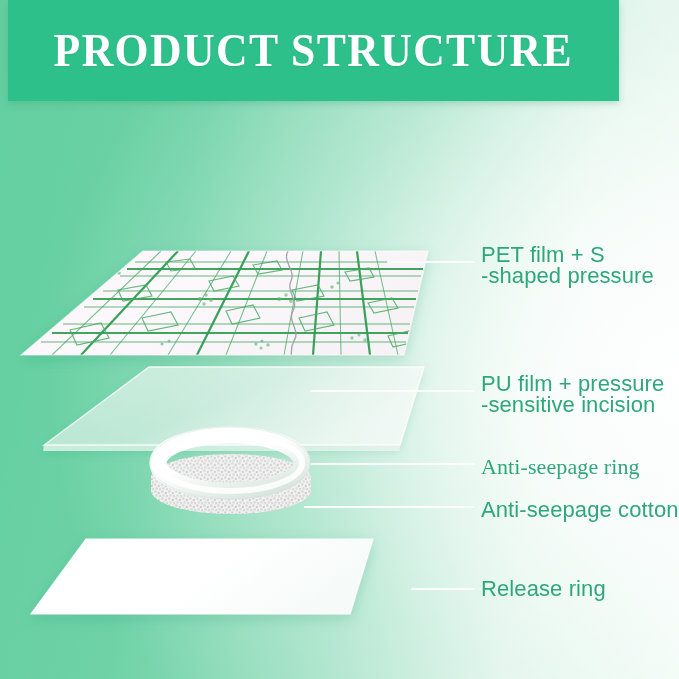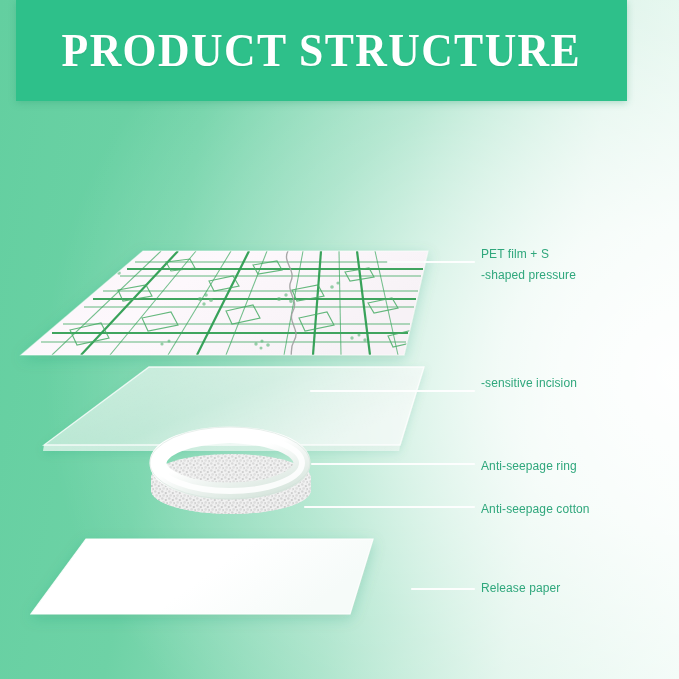--- a/index.html
+++ b/index.html
@@ -13,21 +13,21 @@
   }
   
   .bg{
     position:absolute;left:0;top:0;width:679px;height:679px;
     background:
       radial-gradient(120% 100% at 100% 55%, rgba(255,255,255,0.96) 0%, rgba(255,255,255,0.78) 22%, rgba(255,255,255,0.30) 50%, rgba(255,255,255,0.0) 78%),
       linear-gradient(100deg,#63cfa0 0%, #6ed2a6 28%, #9ee0c3 55%, #d8f2e6 78%, #edfaf4 100%);
   }
   
   .header{
-    position:absolute;left:16px;top:0;width:611px;height:101px;
+    position:absolute;left:8px;top:0;width:611px;height:101px;
     background:#2ec08a;
     display:flex;align-items:center;justify-content:center;
     box-shadow:0 2px 7px rgba(40,150,110,0.30);
   }
   .header-title{
     color:#ffffff;
     font-family:"Liberation Serif", "DejaVu Serif", serif;
     font-weight:bold;
     font-size:47px;
     letter-spacing:1.5px;
@@ -35,28 +35,28 @@
     line-height:1;
     white-space:nowrap;
     text-shadow:0 1px 2px rgba(0,0,0,0.07);
   }
   
   .stage{position:absolute;left:0;top:0;width:679px;height:679px;}
   
   .label{
     position:absolute;
     color:#2fa77c;
-    font-size:12px;
+    font-size:22px;
     line-height:21px;
     white-space:nowrap;
     letter-spacing:0.1px;
   }
   .lbl-pet{left:481px;top:244px;}
   .lbl-pu{left:481px;top:373px;}
-  .lbl-ring{left:481px;top:456px;}
+  .lbl-ring{left:481px;top:456px;font-family:Liberation Serif, serif;}
   .lbl-cotton{left:481px;top:499px;}
   .lbl-release{left:481px;top:578px;}
   .label .l2{display:block;}
 </style>
 </head>
 <body>
 
 <div id="page">
 
   <div class="bg"></div>
@@ -236,28 +236,29 @@
       <line x1="412" y1="589" x2="474" y2="589"></line>
     </g>
   </svg>
 
   <div class="label lbl-pet">
     <span class="l1">PET film + S</span>
     <span class="l2">-shaped pressure</span>
   </div>
 
   <div class="label lbl-pu">
+    <span class="l1">PU film + pressure</span>
     <span class="l2">-sensitive incision</span>
   </div>
 
   <div class="label lbl-ring">
     <span class="l1">Anti-seepage ring</span>
   </div>
 
   <div class="label lbl-cotton">
     <span class="l1">Anti-seepage cotton</span>
   </div>
 
   <div class="label lbl-release">
-    <span class="l1">Release paper</span>
+    <span class="l1">Release ring</span>
   </div>
 
 </div>
 
 </body></html>

